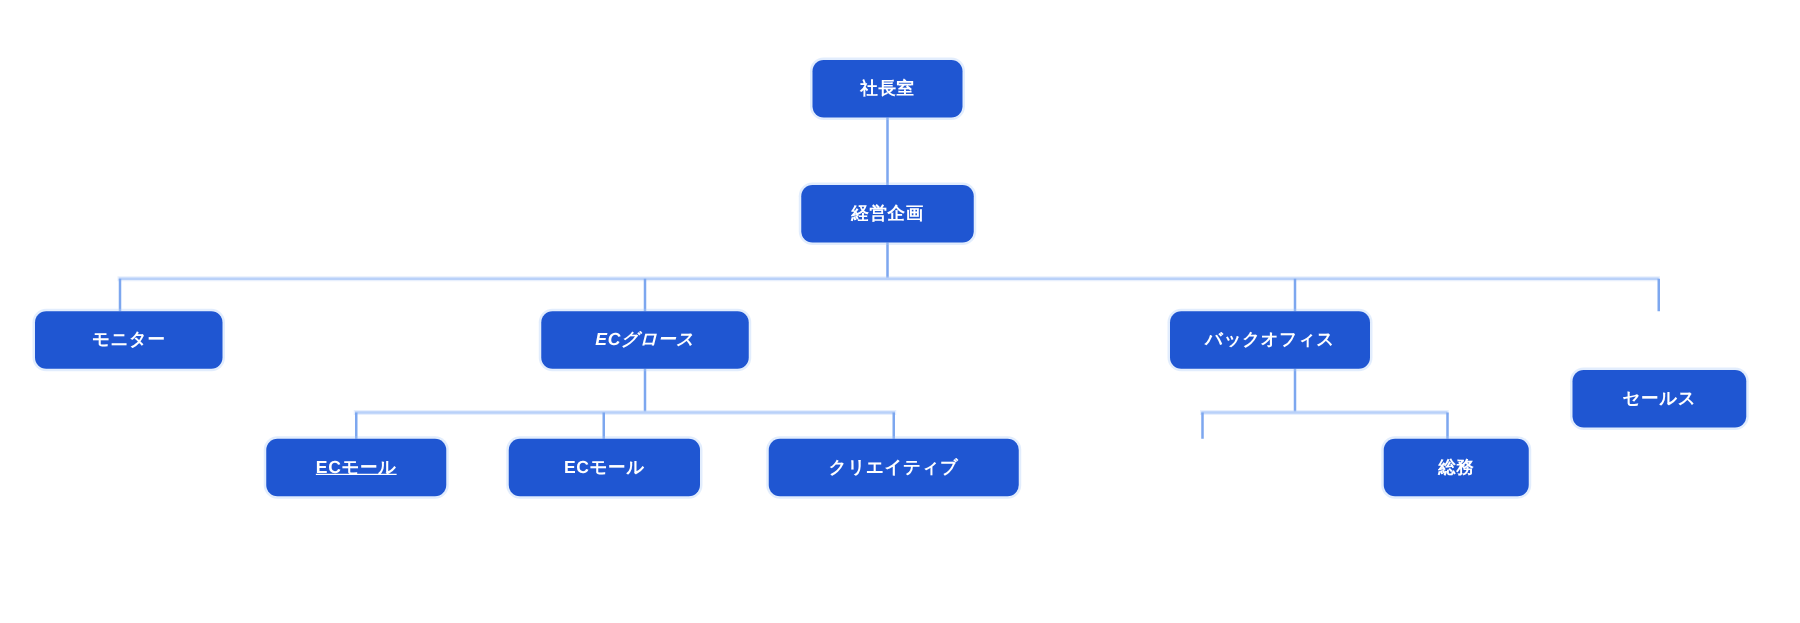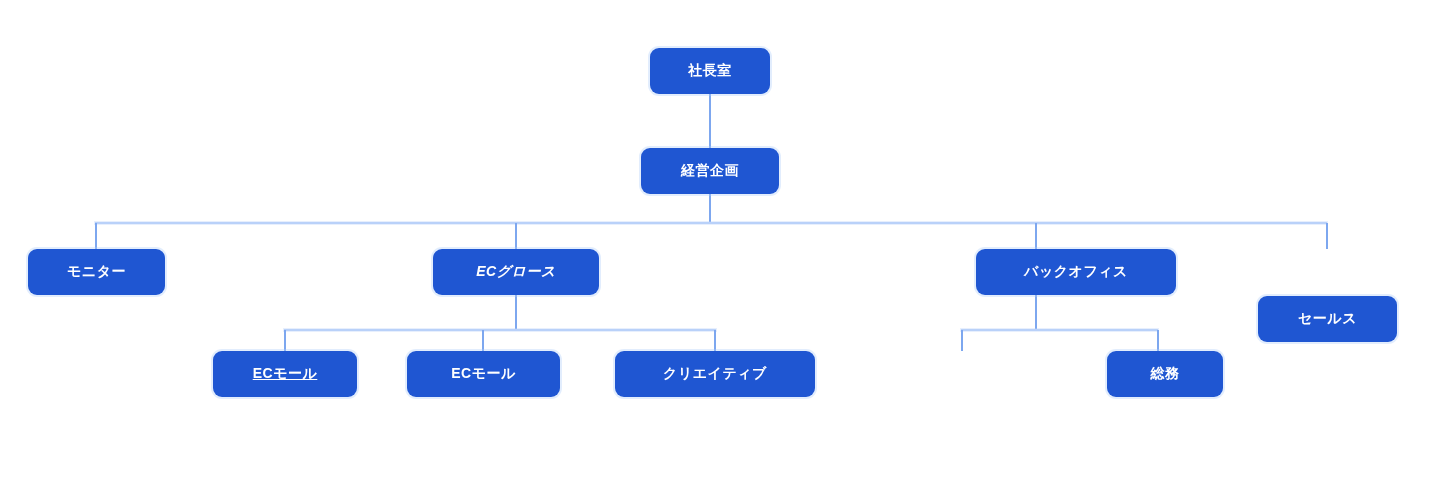--- a/index.html
+++ b/index.html
@@ -39,23 +39,23 @@
   }
   .hline {
     position: absolute;
     height: 2px;
     background: #b9d1f9;
     box-shadow: 0 0 0 1px rgba(185, 209, 249, 0.35);
   }
   
   .n-president   { left: 650px;  top: 48px;  width: 120px; }
   .n-planning    { left: 641px;  top: 148px; width: 138px; }
-  .n-monitor     { left: 28px;   top: 249px; width: 137px; }
+  .n-monitor     { left: 28px;   top: 249px; width: 150px; }
   .n-ecgrowth    { left: 433px;  top: 249px; width: 166px; font-style: italic; }
-  .n-backoffice  { left: 936px;  top: 249px; width: 200px; margin-left: 40px; }
+  .n-backoffice  { left: 936px;  top: 249px; width: 160px; }
   .n-sales       { left: 1258px; top: 249px; width: 139px; margin-top: 47px; }
   .n-ecmall      { left: 213px;  top: 351px; width: 144px; text-decoration: underline; }
   .n-snsmarke    { left: 407px;  top: 351px; width: 153px; }
   .n-creative    { left: 615px;  top: 351px; width: 200px; }
   .n-marketing   { left: 862px;  top: 351px; width: 201px; }
   .n-soumu       { left: 1107px; top: 351px; width: 116px; }
 </style>
 </head>
 <body>
 

